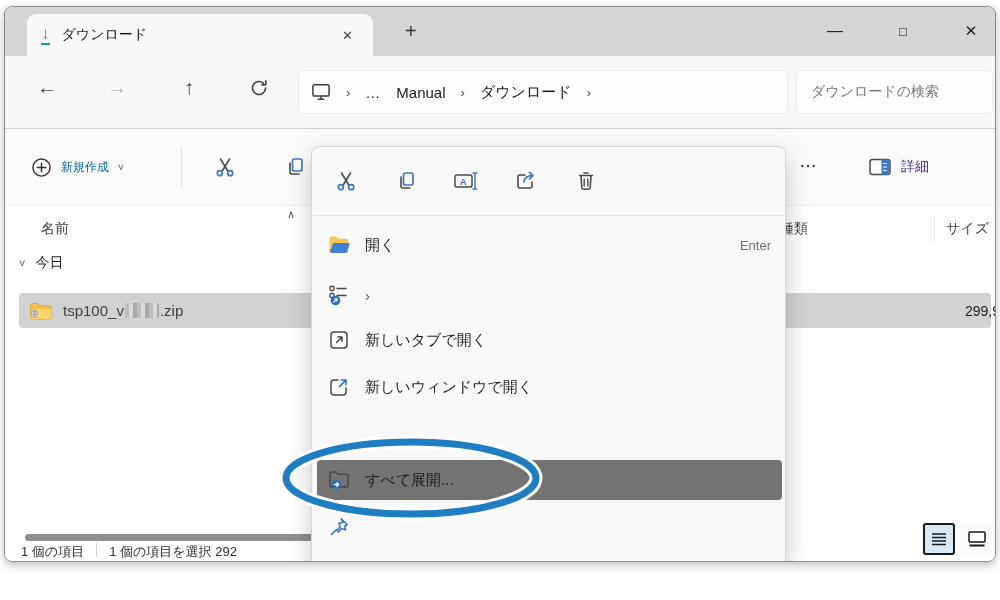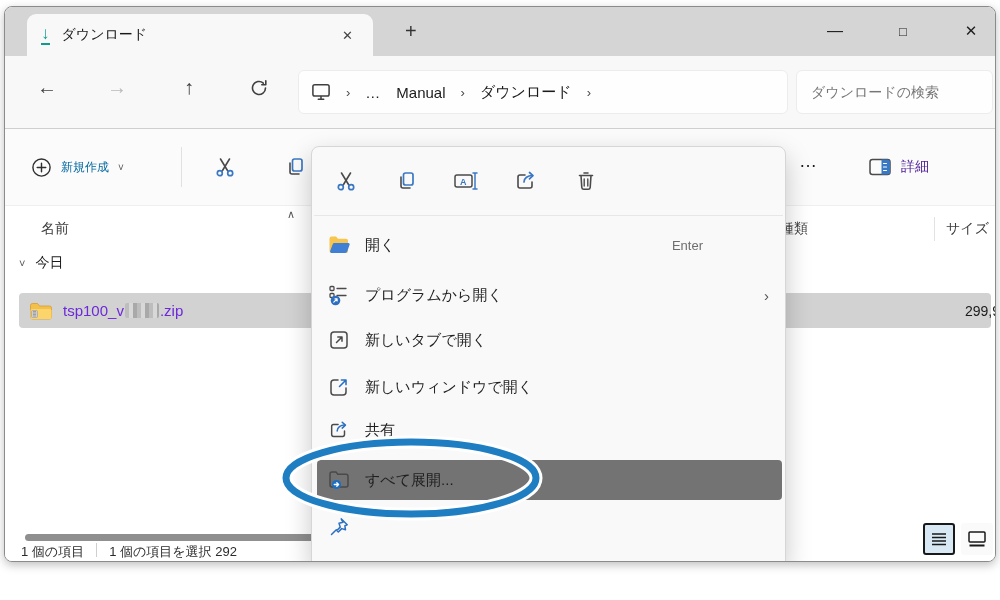--- a/index.html
+++ b/index.html
@@ -27,21 +27,21 @@
   .navbtn{position:absolute;top:20px;font-size:20px;color:#3f3f3f;width:32px;text-align:center;}
   .navbtn.disabled{color:#b9b9b9;}
   .addr{position:absolute;left:293px;top:14px;width:490px;height:44px;background:#fefefe;
         border:1px solid #ececec;border-radius:6px;display:flex;align-items:center;padding:0 12px;gap:15px;}
   .crumb-sep{color:#4a4a4a;font-size:13px;}
   .crumb{font-size:15px;color:#1b1b1b;}
   .crumb-ellipsis{font-size:15px;color:#1b1b1b;letter-spacing:1px;}
   .search{position:absolute;left:791px;top:14px;width:197px;height:44px;background:#fefefe;
           border:1px solid #ececec;border-radius:6px;}
   .search input{width:100%;height:100%;border:none;background:transparent;outline:none;
-          font-family:Liberation Sans, sans-serif;font-size:14px;color:#737373;padding:0 14px;}
+          font-family:Liberation Serif, serif;font-size:14px;color:#737373;padding:0 14px;}
   .search input::placeholder{color:#767676;opacity:1;}
 
   .hline1{position:absolute;left:0;top:121px;width:100%;height:1px;background:#cfcfcf;}
 
   
   .toolbar{position:absolute;left:0;top:122px;width:100%;height:76px;background:#fbfbfb;}
   .tb-new{position:absolute;left:18px;top:20px;height:36px;display:flex;align-items:center;gap:9px;padding:0 8px;}
   .tb-new .lbl{font-size:12px;color:#0369a1;}
   .tb-new .chev{font-size:10px;color:#555;}
   .tb-sep{position:absolute;left:176px;top:18px;width:1px;height:40px;background:#e1e1e1;}
@@ -52,21 +52,21 @@
   .hline2{position:absolute;left:0;top:198px;width:100%;height:1px;background:#efefef;}
 
   
   .colhdr{position:absolute;top:205px;height:34px;font-size:14px;color:#3c3c3c;display:flex;align-items:center;}
   .sortind{position:absolute;left:282px;top:201px;font-size:11px;color:#555;}
   .col-sep{position:absolute;left:929px;top:210px;width:1px;height:24px;background:#e2e2e2;}
   .grouprow{position:absolute;left:14px;top:247px;display:flex;align-items:center;gap:10px;font-size:14px;color:#1b1b1b;}
   .grp-chev{font-size:11px;color:#555;}
   .filerow{position:absolute;left:14px;top:286px;width:972px;height:35px;background:#d2d2d2;border-radius:4px;
            display:flex;align-items:center;}
-  .fname{font-size:15px;color:#6d28d9;display:flex;align-items:center;}
+  .fname{font-size:15px;color:#404040;display:flex;align-items:center;}
   .redact{display:inline-block;width:34px;height:15px;margin:0 1px;border-radius:2px;
           background:repeating-linear-gradient(90deg,#bdbdbd 0 4px,#d8d8d8 4px 8px,#a9a9a9 8px 12px);}
   .ftype{position:absolute;left:768px;font-size:14px;color:#1b1b1b;white-space:nowrap;}
   .fsize{position:absolute;left:946px;font-size:14px;color:#1b1b1b;white-space:nowrap;}
 
   
   .hscroll{position:absolute;left:20px;top:527px;width:442px;height:7px;background:#8f8f8f;border-radius:4px;}
   .statusbar{position:absolute;left:0;top:536px;width:100%;height:20px;background:#fff;display:flex;}
   .st-count{font-size:13px;color:#2b2b2b;margin-left:16px;}
   .st-sep{width:1px;height:14px;background:#cfcfcf;margin:0 12px;}
@@ -78,21 +78,21 @@
   
   .cmenu{position:absolute;left:306px;top:139px;width:475px;height:417px;background:#f9f9f9;
          border:1px solid #d6d6d6;border-radius:8px 8px 0 0;box-shadow:0 10px 26px rgba(0,0,0,.22);z-index:50;}
   .cm-iconrow{position:absolute;left:8px;top:8px;height:52px;display:flex;align-items:center;gap:16px;padding-left:4px;}
   .cm-iconbtn{width:44px;height:44px;display:flex;align-items:center;justify-content:center;border-radius:4px;}
   .cm-hsep{position:absolute;left:2px;top:68px;width:469px;height:1px;background:#e7e7e7;}
   .mi{position:absolute;left:5px;width:465px;height:40px;display:flex;align-items:center;border-radius:4px;padding:0 11px;gap:15px;}
   .mi.hover{background:#737373;}
   .mi-ic{width:22px;height:22px;display:flex;align-items:center;justify-content:center;flex:0 0 22px;}
   .mi-label{font-size:15px;color:#1f1f1f;white-space:nowrap;flex:1;}
-  .mi-shortcut{font-size:13px;color:#6e6e6e;margin-right:68px;}
+  .mi-shortcut{font-size:13px;color:#6e6e6e;}
   .mi-sub{font-size:15px;color:#555;margin-right:2px;}
 
   
   #annot{position:absolute;left:0;top:0;z-index:100;pointer-events:none;}
 </style>
 </head>
 <body>
 
 <div id="canvas">
   <div id="win">
@@ -276,21 +276,20 @@
         <span class="mi-ic">
           <svg width="22" height="22" viewBox="0 0 22 22">
             <rect x="2" y="2.5" width="4" height="4" rx="1" fill="none" stroke="#4a4a4a" stroke-width="1.3"></rect>
             <path d="M9 4.5h9" stroke="#4a4a4a" stroke-width="1.3" stroke-linecap="round"></path>
             <rect x="2" y="9.5" width="4" height="4" rx="1" fill="none" stroke="#4a4a4a" stroke-width="1.3"></rect>
             <path d="M9 11.5h9" stroke="#4a4a4a" stroke-width="1.3" stroke-linecap="round"></path>
             <circle cx="7.5" cy="16.5" r="4.8" fill="#2d6fc0"></circle>
             <path d="M5.8 18.2l3.3-3.3M9.1 17v-2.1H7" stroke="#ffffff" stroke-width="1.2" stroke-linecap="round" stroke-linejoin="round"></path>
           </svg>
         </span>
-        <span class="mi-label">プログラムから開く</span>
         <span class="mi-sub">›</span>
       </div>
 
       <div class="mi" style="top:220px">
         <span class="mi-ic">
           <svg width="22" height="22" viewBox="0 0 22 22">
             <path d="M10 4H6a3 3 0 0 0-3 3v9a3 3 0 0 0 3 3h9a3 3 0 0 0 3-3v-4" fill="none" stroke="#4a4a4a" stroke-width="1.5" stroke-linecap="round"></path>
             <path d="M11.5 10.5L18 4M18 4h-4.6M18 4v4.6" fill="none" stroke="#2d6fc0" stroke-width="1.6" stroke-linecap="round" stroke-linejoin="round"></path>
           </svg>
         </span>
@@ -300,30 +299,20 @@
       <div class="mi" style="top:173px">
         <span class="mi-ic">
           <svg width="22" height="22" viewBox="0 0 22 22">
             <rect x="3" y="3" width="16" height="16" rx="3" fill="none" stroke="#4a4a4a" stroke-width="1.5"></rect>
             <path d="M8.5 13.5L14 8M14 8h-4.2M14 8v4.2" fill="none" stroke="#4a4a4a" stroke-width="1.5" stroke-linecap="round" stroke-linejoin="round"></path>
           </svg>
         </span>
         <span class="mi-label">新しいタブで開く</span>
       </div>
 
-      <div class="mi" style="top:263px">
-        <span class="mi-ic">
-          <svg width="22" height="22" viewBox="0 0 24 24">
-            <path d="M11 6H6a2 2 0 0 0-2 2v9a2 2 0 0 0 2 2h10a2 2 0 0 0 2-2v-4" fill="none" stroke="#4a4a4a" stroke-width="1.6" stroke-linecap="round"></path>
-            <path d="M10 13c0-4 4-6.5 8-6.5" fill="none" stroke="#2d6fc0" stroke-width="1.7" stroke-linecap="round"></path>
-            <path d="M15.5 3.5L19 6.7l-3.5 3.2" fill="none" stroke="#2d6fc0" stroke-width="1.7" stroke-linecap="round" stroke-linejoin="round"></path>
-          </svg>
-        </span>
-        <span class="mi-label">共有</span>
-      </div>
 
       <div class="mi hover" style="top:313px">
         <span class="mi-ic">
           <svg width="22" height="20" viewBox="0 0 22 20">
             <path d="M2 4a2 2 0 0 1 2-2h4l1.8 2.2H18a2 2 0 0 1 2 2V15a2 2 0 0 1-2 2H4a2 2 0 0 1-2-2z" fill="none" stroke="#4a4a4a" stroke-width="1.5"></path>
             <circle cx="8.5" cy="14.5" r="4.6" fill="#1f6fc0"></circle>
             <path d="M6.3 14.5h4M8.8 12.7l1.8 1.8-1.8 1.8" fill="none" stroke="#ffffff" stroke-width="1.3" stroke-linecap="round" stroke-linejoin="round"></path>
           </svg>
         </span>
         <span class="mi-label">すべて展開...</span>

